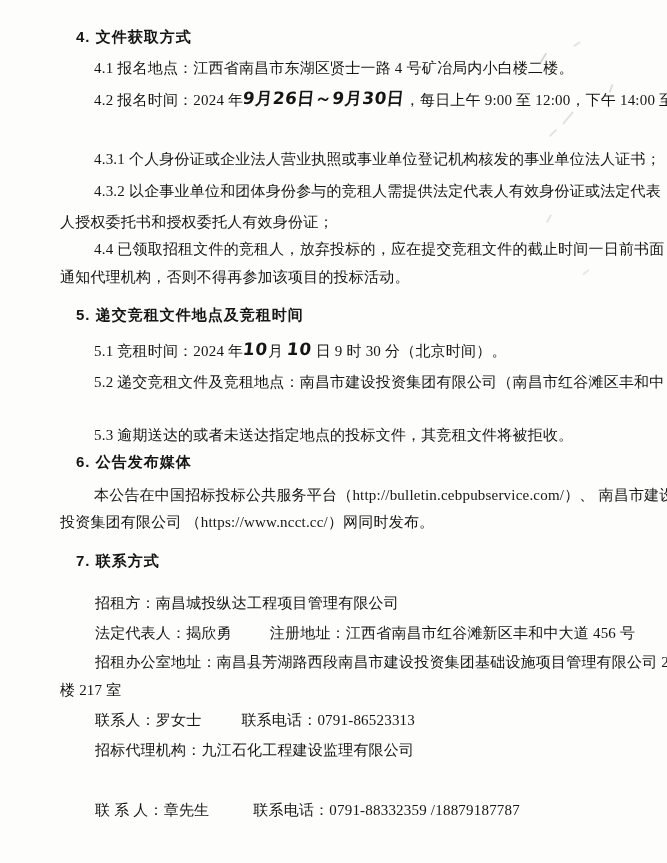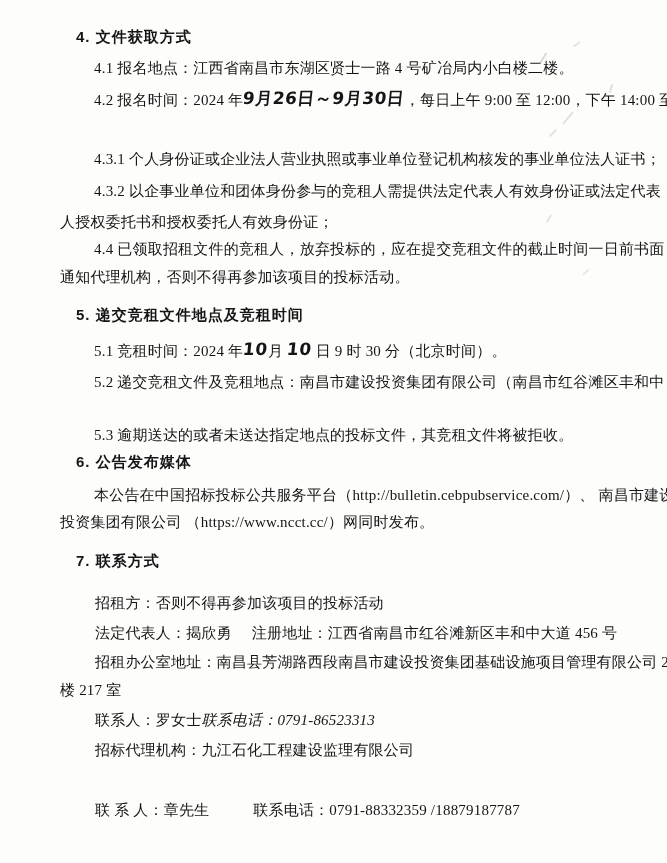--- a/index.html
+++ b/index.html
@@ -24,22 +24,22 @@
     font-weight:bold;font-size:15px;left:76px;letter-spacing:1px;
   }
   .ind{left:94px;}
   .c7{left:95px;}
   .hw{
     font-family:"DejaVu Sans",sans-serif;
     font-weight:600;font-size:17px;
     display:inline-block;transform:skewX(-6deg);
     letter-spacing:0.5px;position:relative;top:-1px;
   }
-  .gap38{margin-left:20px;text-align:center;}
-  .gap40{font-style:italic;}
+  .gap38{margin-left:38px;text-align:center;}
+  .gap40{margin-left:40px;}
   .gap26{margin-left:44px;}
   .smudge{
     position:absolute;background:#9a9a96;opacity:.38;border-radius:1px;
   }
   .s1{left:542px;top:52px;width:2px;height:13px;transform:rotate(32deg);}
   .s2{left:567px;top:110px;width:2px;height:16px;transform:rotate(40deg);opacity:.28;}
   .s3{left:610px;top:84px;width:2px;height:9px;transform:rotate(20deg);opacity:.3;}
   .s4m{left:576px;top:40px;width:1.5px;height:8px;transform:rotate(55deg);opacity:.25;}
   .s5m{left:552px;top:128px;width:2px;height:10px;transform:rotate(45deg);opacity:.25;}
   .s6m{left:548px;top:214px;width:1.5px;height:9px;transform:rotate(30deg);opacity:.25;}
@@ -62,21 +62,21 @@
   <div class="ln hd" style="top:305px">5. 递交竞租文件地点及竞租时间</div>
   <div class="ln ind" style="top:340px"><span>5.1 竞租时间：2024 年</span><span class="hw">10</span><span>月 </span><span class="hw">10</span><span> 日 9 时 30 分（北京时间）。</span></div>
   <div class="ln ind" style="top:372px">5.2 递交竞租文件及竞租地点：南昌市建设投资集团有限公司（南昌市红谷滩区丰和中</div>
   <div class="ln ind" style="top:425px">5.3 逾期送达的或者未送达指定地点的投标文件，其竞租文件将被拒收。</div>
 
   <div class="ln hd" style="top:452px">6. 公告发布媒体</div>
   <div class="ln ind" style="top:485px">本公告在中国招标投标公共服务平台（http://bulletin.cebpubservice.com/）、 南昌市建设</div>
   <div class="ln" style="top:512px">投资集团有限公司 （https://www.ncct.cc/）网同时发布。</div>
 
   <div class="ln hd" style="top:551px">7. 联系方式</div>
-  <div class="ln c7" style="top:593px">招租方：否则不得再参加该项目的投标活动</div>
+  <div class="ln c7" style="top:593px">招租方：南昌城投纵达工程项目管理有限公司</div>
   <div class="ln c7" style="top:623px"><span>法定代表人：揭欣勇</span><span class="gap38">注册地址：江西省南昌市红谷滩新区丰和中大道 456 号</span></div>
   <div class="ln c7" style="top:652px">招租办公室地址：南昌县芳湖路西段南昌市建设投资集团基础设施项目管理有限公司 2</div>
   <div class="ln" style="top:680px">楼 217 室</div>
   <div class="ln c7" style="top:710px"><span>联系人：罗女士</span><span class="gap40">联系电话：0791-86523313</span></div>
   <div class="ln c7" style="top:740px">招标代理机构：九江石化工程建设监理有限公司</div>
   <div class="ln c7" style="top:800px"><span>联 系 人：章先生</span><span class="gap26">联系电话：0791-88332359 /18879187787</span></div>
 
   <div class="smudge s1"></div>
   <div class="smudge s2"></div>
   <div class="smudge s3"></div>

